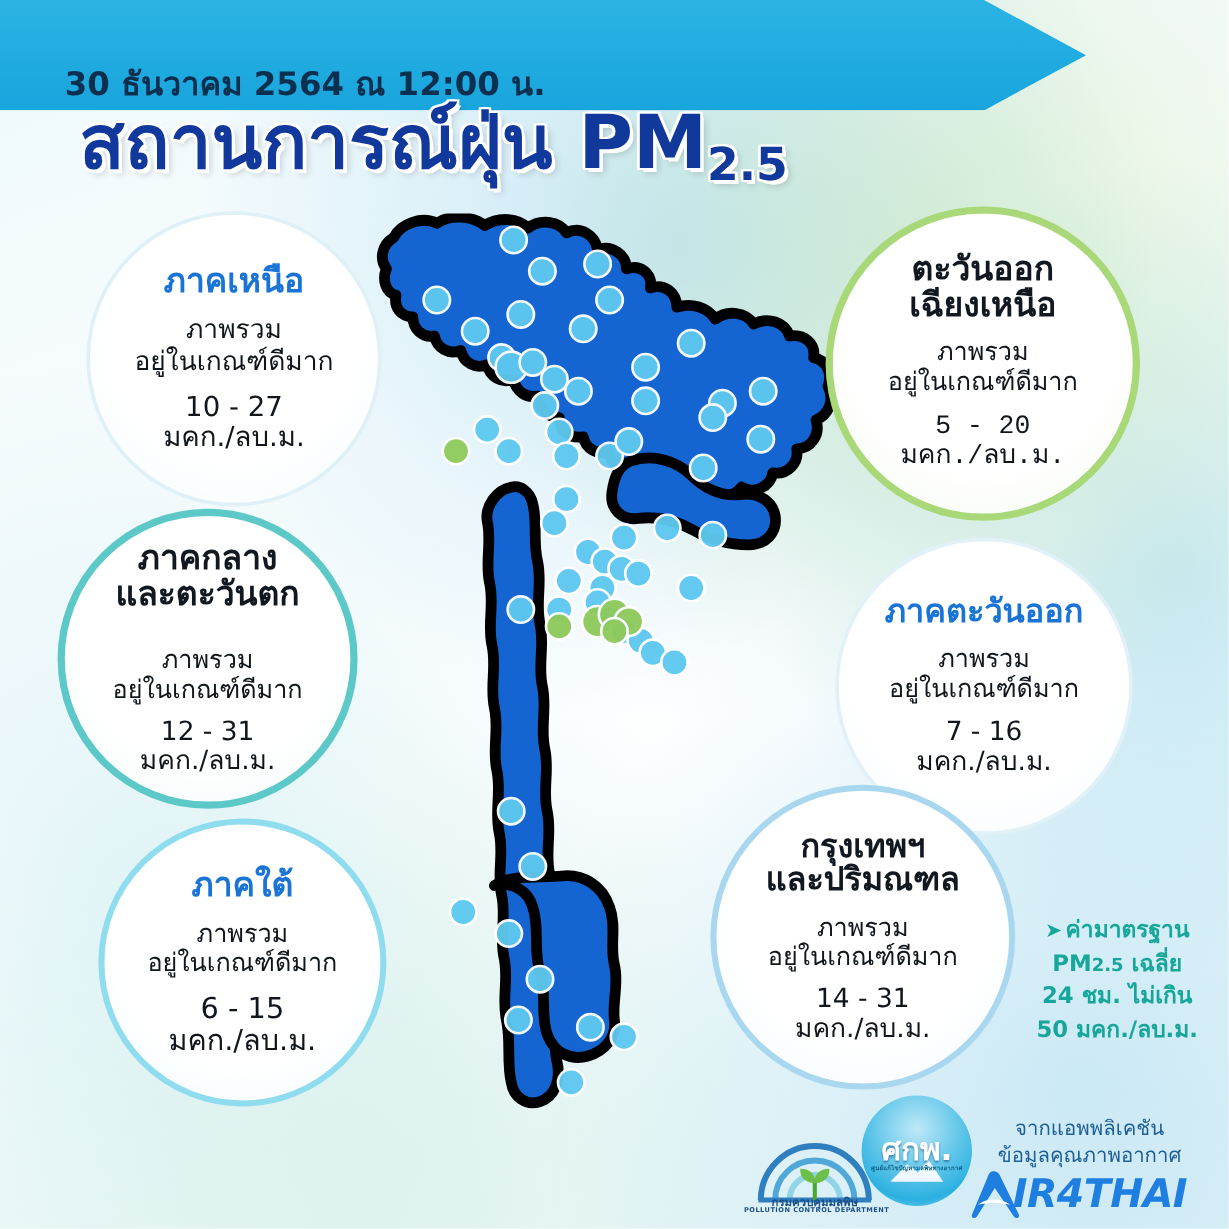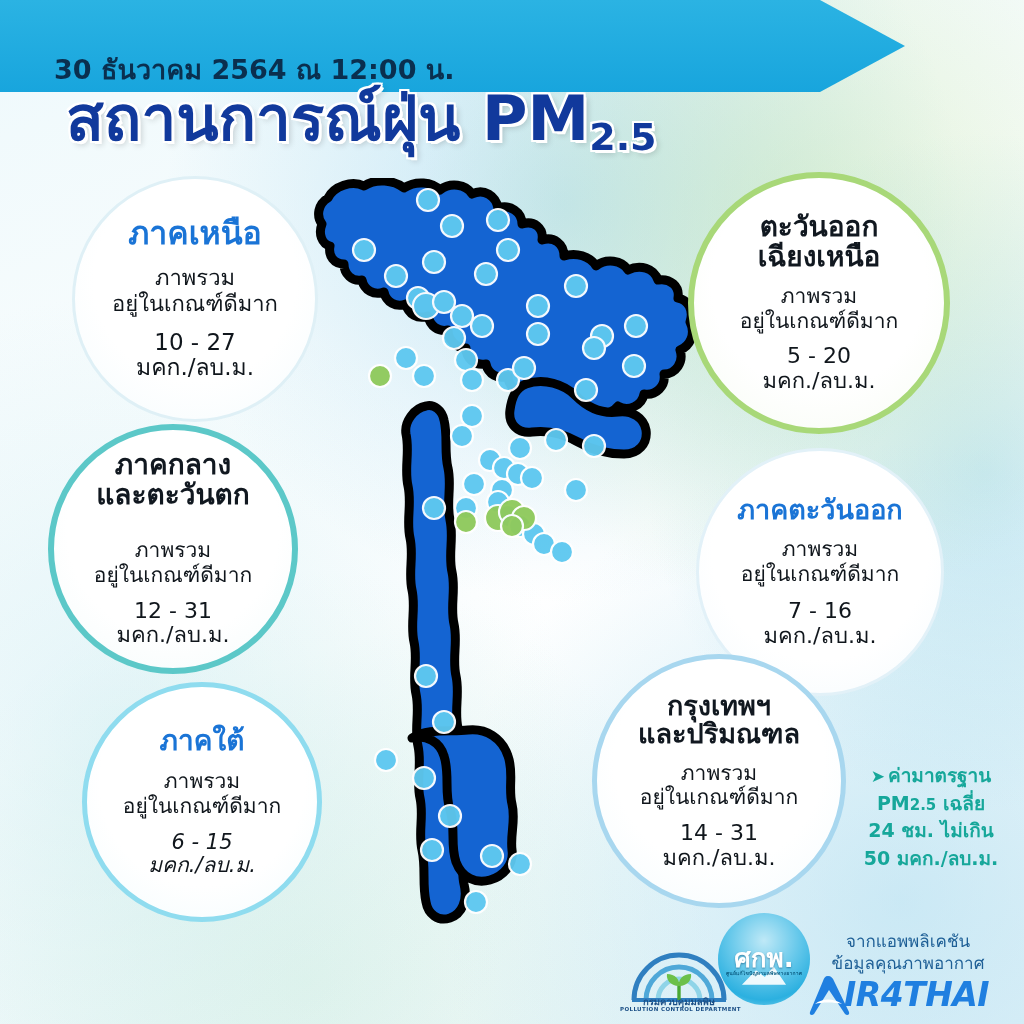--- a/index.html
+++ b/index.html
@@ -62,46 +62,47 @@
   }
   .bubble .rname{font-weight:bold;line-height:1.06;}
   .bubble .desc{color:#10161c;line-height:1.18;}
   .bubble .val{color:#10161c;line-height:1.12;}
 
   .b-north{
     left:72px;top:176px;width:246px;height:246px;
     background:radial-gradient(circle at 50% 42%, #ffffff 55%, #f4fbfd 100%);
     border:3px solid #dff0f6;
   }
-  .b-north .rname{font-size:32px;color:#1a74d6;margin-bottom:14px;}
+  .b-north .rname{font-size:28px;color:#1a74d6;margin-bottom:14px;}
   .b-north .desc{font-size:22px;}
   .b-north .val{font-size:23px;margin-top:13px;}
 
   .b-central{
     left:48px;top:424px;width:250px;height:250px;
     background:radial-gradient(circle at 50% 42%, #ffffff 58%, #f3fbfb 100%);
     border:6px solid #5cc8c8;
   }
   .b-central .rname{font-size:28px;color:#111820;margin-bottom:29px;}
   .b-central .desc{font-size:21px;}
   .b-central .val{font-size:22px;margin-top:11px;}
 
   .b-south{
     left:82px;top:682px;width:240px;height:240px;
     background:radial-gradient(circle at 50% 42%, #ffffff 58%, #f2fbfd 100%);
     border:5px solid #8fdcef;
   }
   .b-south .rname{font-size:28px;color:#1a74d6;margin-bottom:13px;}
   .b-south .desc{font-size:21px;}
-  .b-south .val{font-size:21px;margin-top:12px;font-style:italic;}
+  .b-south .val{font-size:24px;margin-top:12px;}
 
   .b-northeast{
     left:688px;top:172px;width:262px;height:262px;
     background:radial-gradient(circle at 50% 42%, #ffffff 56%, #f6fbf2 100%);
     border:6px solid #a8d878;
+    font-family:Liberation Mono, monospace;
   }
   .b-northeast .rname{font-size:28px;color:#111820;margin-bottom:12px;}
   .b-northeast .desc{font-size:21px;}
   .b-northeast .val{font-size:22px;margin-top:11px;}
 
   .b-east{
     left:696px;top:448px;width:248px;height:248px;
     background:radial-gradient(circle at 50% 42%, #ffffff 58%, #f4fafd 100%);
     border:3px solid #e2f1f8;
     text-align:center;

